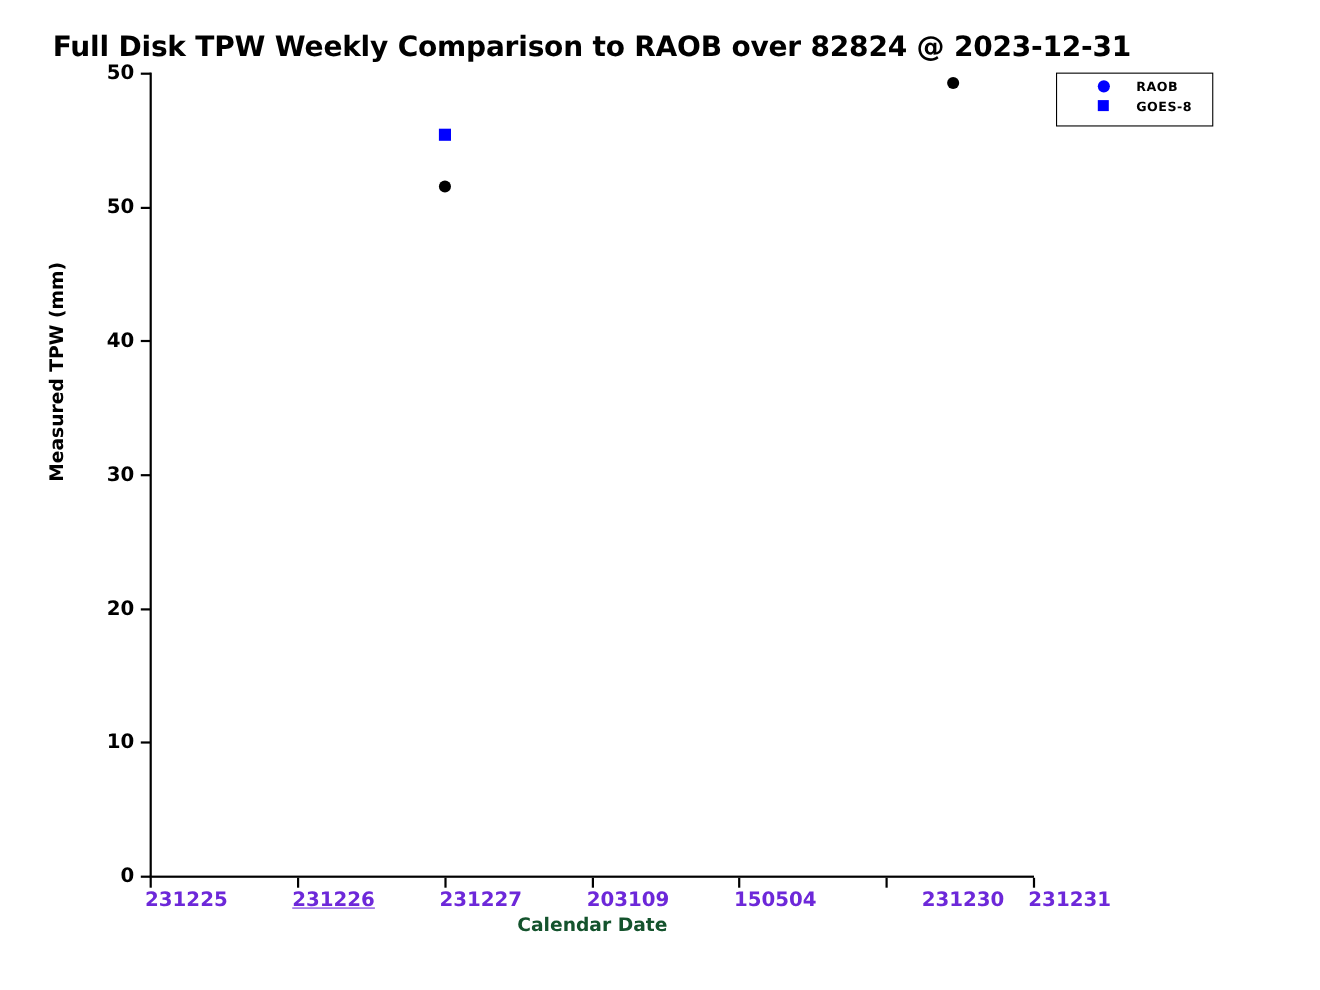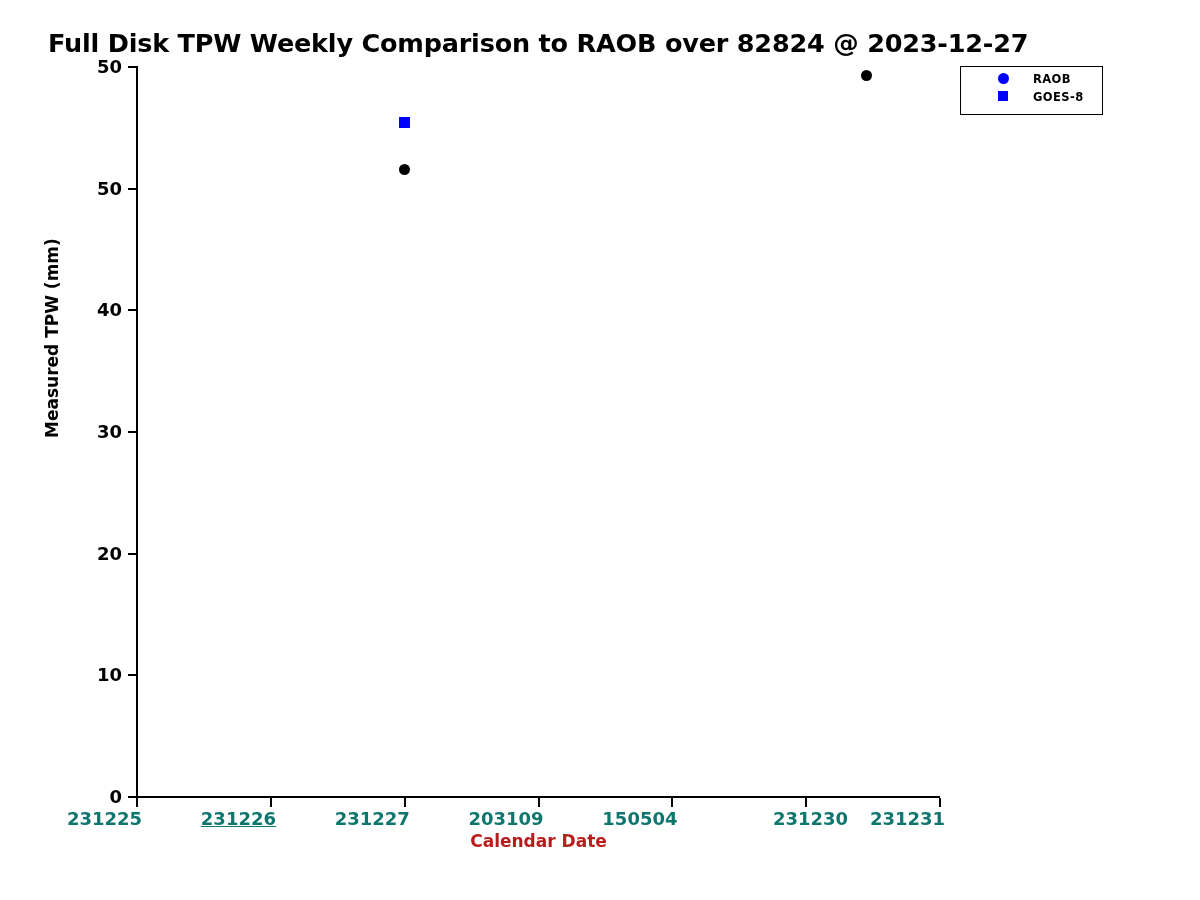--- a/index.html
+++ b/index.html
@@ -80,35 +80,35 @@
     position: absolute;
     width: 2px;
     height: 9px;
     background: #000000;
     top: 798px;
   }
   .xtick-label {
     position: absolute;
     top: 808px;
     width: 140px;
-    text-align: left;
+    text-align: right;
     font-size: 18px;
     font-weight: bold;
-    color: #0f766e;
+    color: #6d28d9;
     line-height: 1.2;
   }
   #xlabel {
     position: absolute;
     top: 831px;
     left: 137px;
     width: 803px;
     text-align: center;
     font-size: 17px;
     font-weight: bold;
-    color: #b91c1c;
+    color: #14532d;
   }
   #ylabel {
     position: absolute;
     left: -28px;
     top: 348px;
     width: 160px;
     text-align: center;
     font-size: 17px;
     font-weight: bold;
     color: #000000;
@@ -178,21 +178,21 @@
     color: #000000;
     letter-spacing: 0.4px;
     white-space: nowrap;
   }
 </style>
 </head>
 <body>
 
 <div id="figure">
 
-  <div id="chart-title">Full Disk TPW Weekly Comparison to RAOB over 82824 @ 2023-12-27</div>
+  <div id="chart-title">Full Disk TPW Weekly Comparison to RAOB over 82824 @ 2023-12-31</div>
 
   <div id="axis-left"></div>
   <div id="axis-bottom"></div>
 
   <div id="y-ticks">
       <div class="ytick-mark" style="top: 796px;"></div>
       <div class="ytick-label-wrap" style="top: 788px;">
         <div class="ytick-label">0</div>
       </div>
       <div class="ytick-mark" style="top: 674.333px;"></div>

